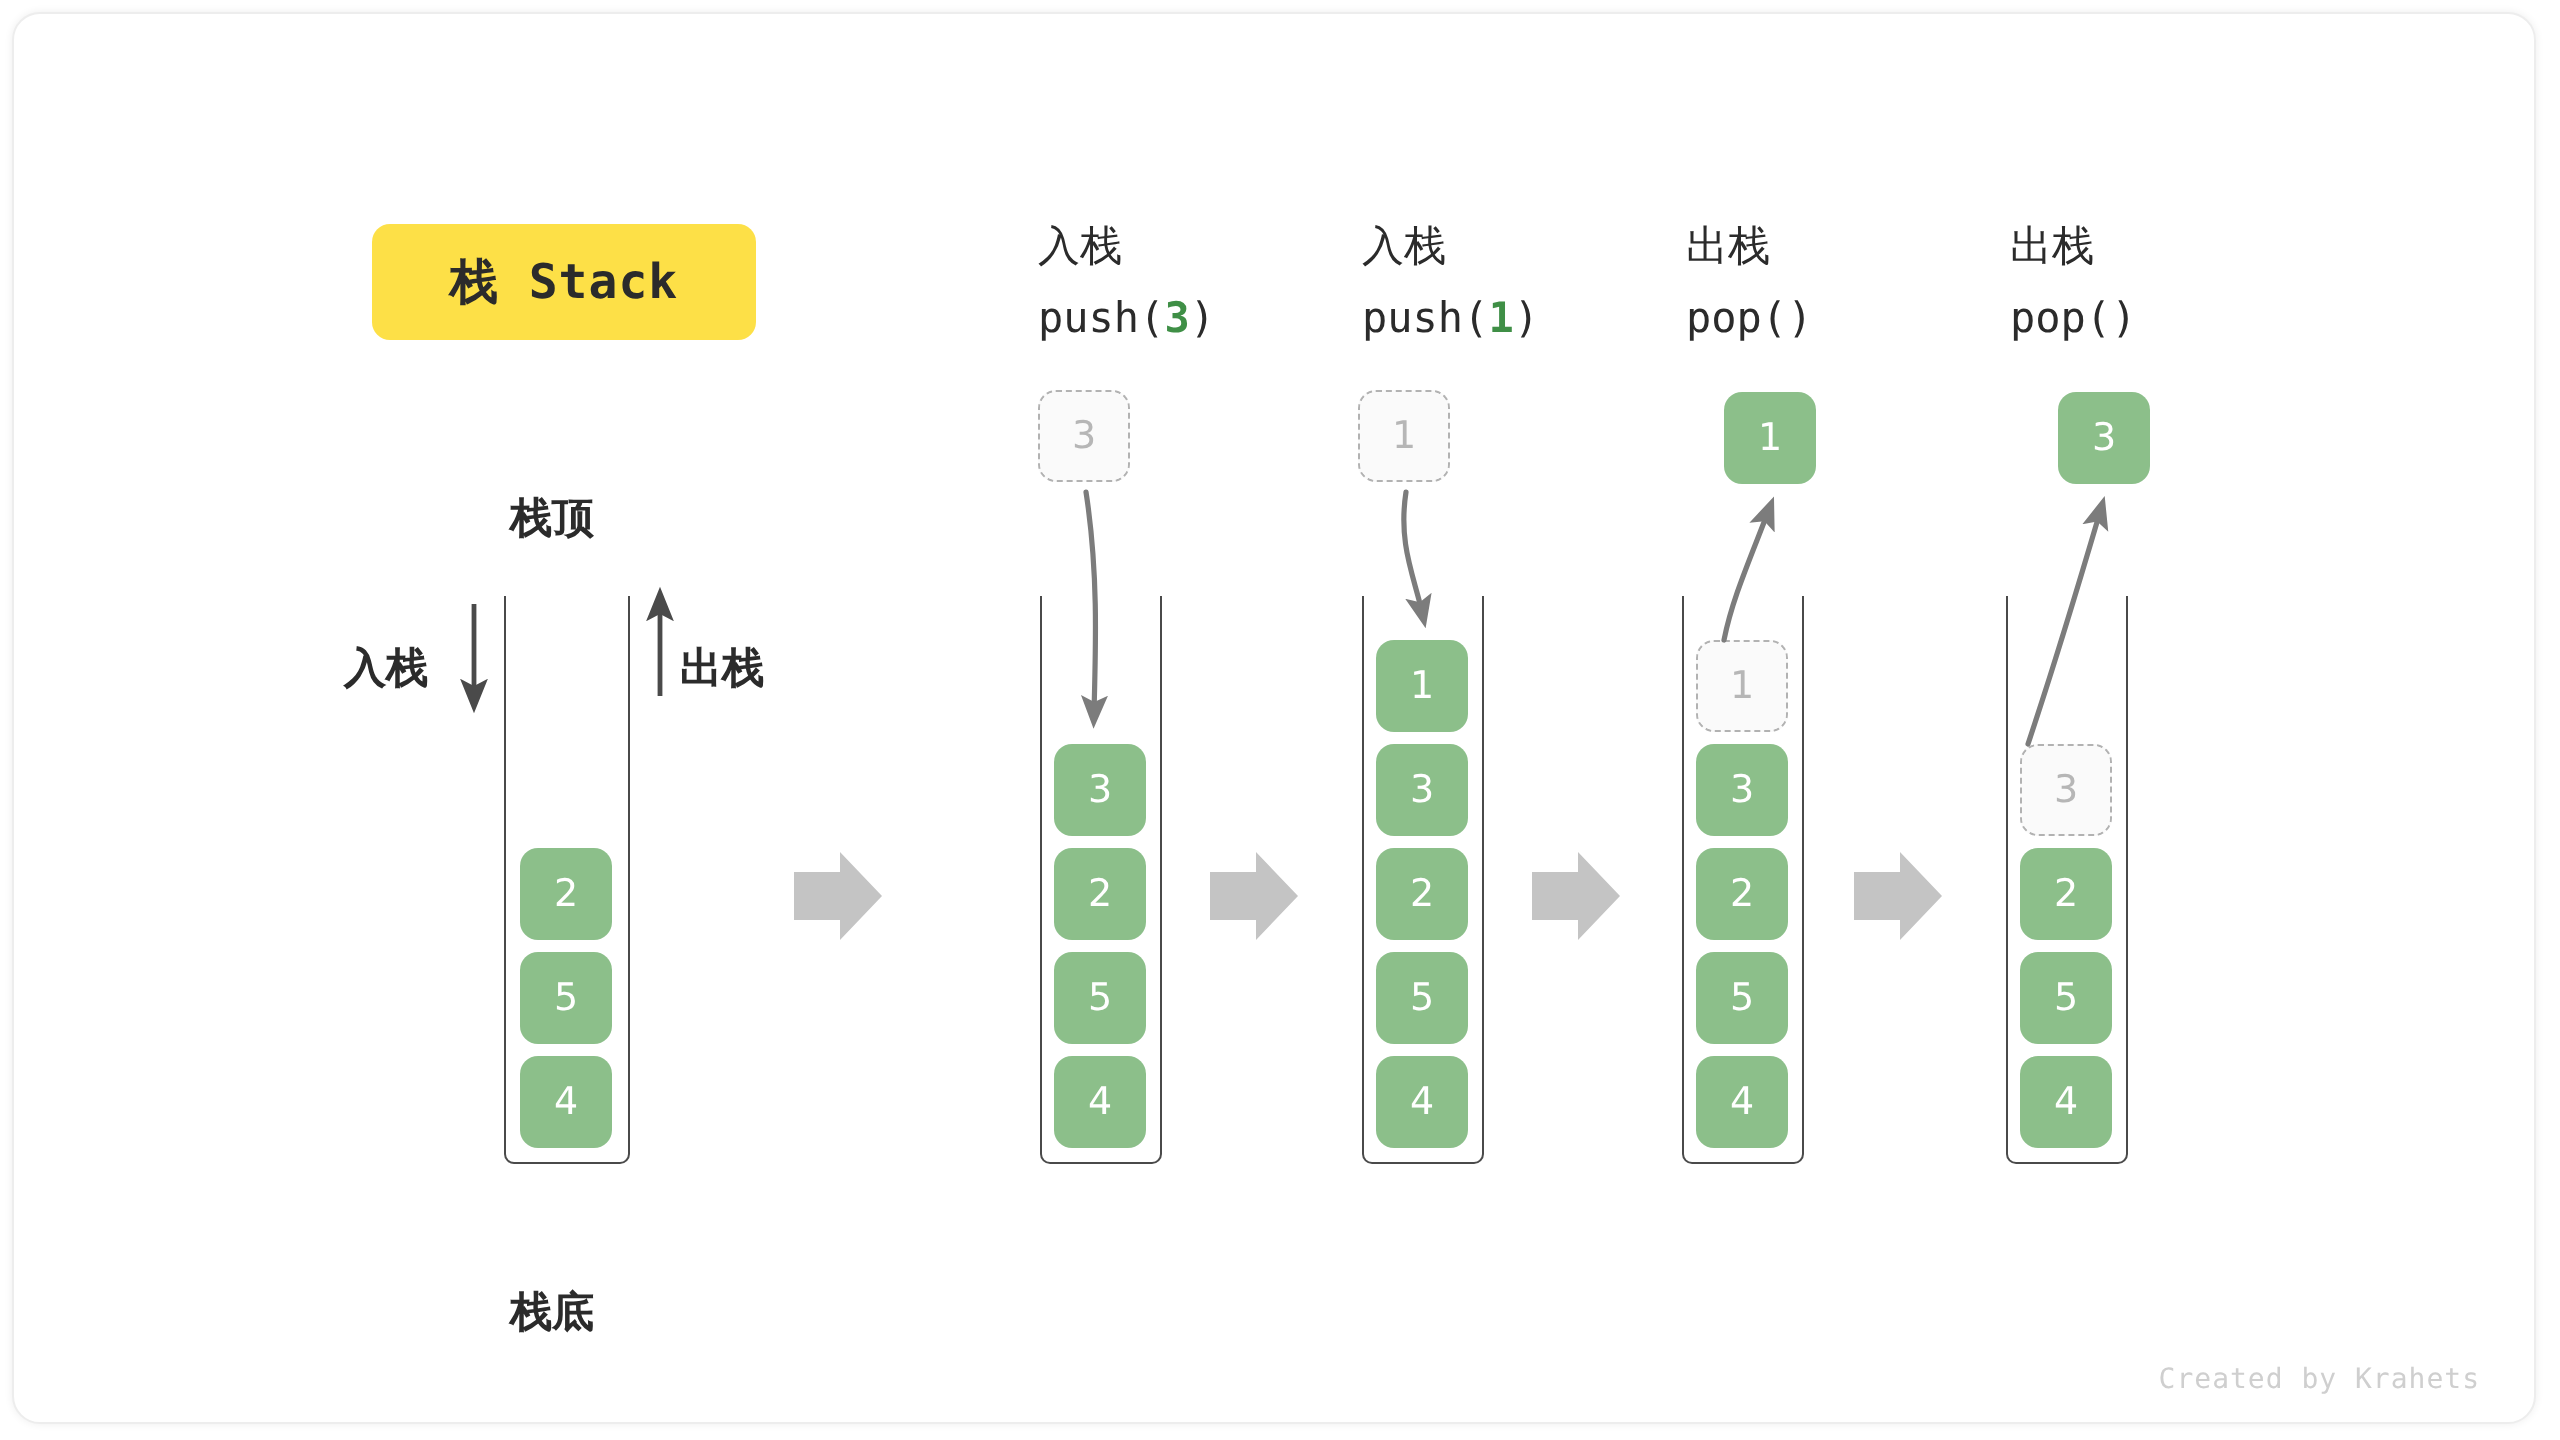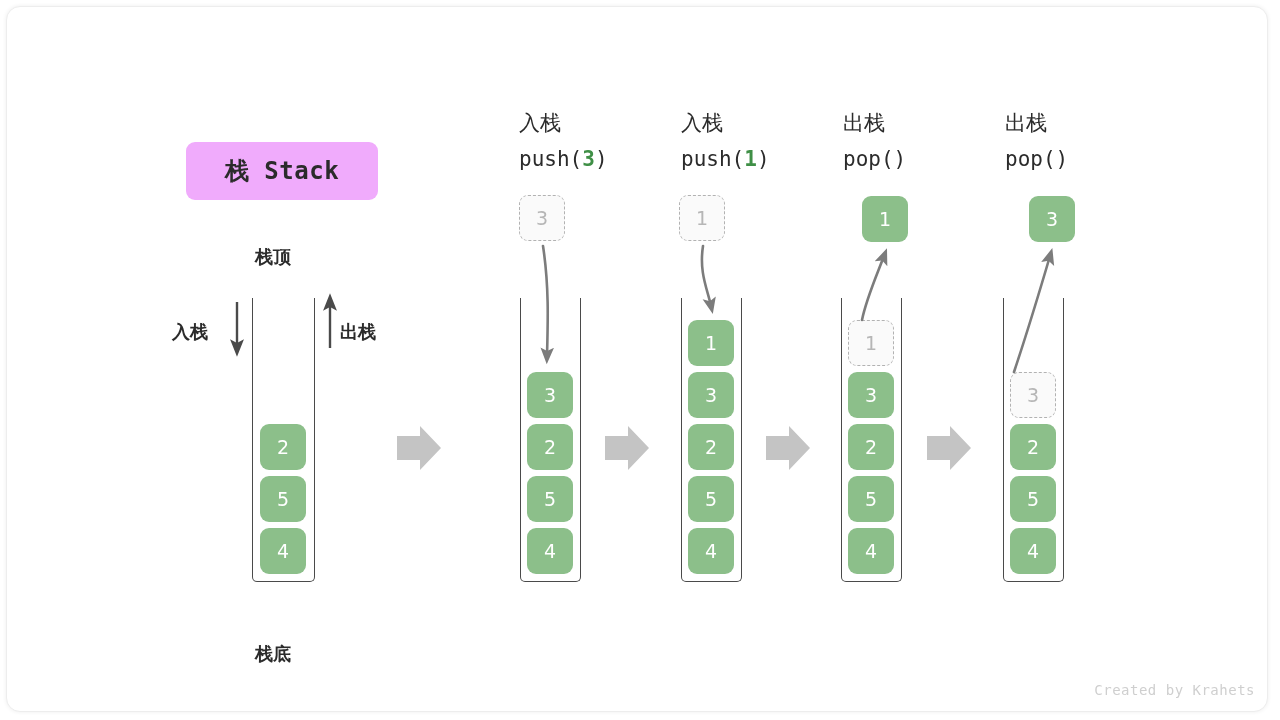--- a/index.html
+++ b/index.html
@@ -29,38 +29,37 @@
     box-sizing: border-box;
   }
 
   
   .title-badge {
     position: absolute;
     left: 186px;
     top: 112px;
     width: 192px;
     height: 58px;
-    background: #f0abfc;
+    background: #fde047;
     border-radius: 9px;
     display: flex;
     align-items: center;
     justify-content: center;
     font-family: "DejaVu Sans Mono", "Liberation Mono", monospace;
     font-size: 24px;
     font-weight: bold;
     color: #2b2b2b;
     letter-spacing: 0.5px;
-    margin-top: 30px;
   }
 
   
   .cn-label {
     position: absolute;
     font-family: "DejaVu Sans", "Liberation Sans", sans-serif;
-    font-size: 18px;
+    font-size: 21px;
     font-weight: bold;
     color: #2b2b2b;
     white-space: nowrap;
   }
   #label-top   { left: 255px; top: 245px; }
   #label-bottom{ left: 255px; top: 642px; }
   #label-push  { left: 172px; top: 320px; }
   #label-pop   { left: 340px; top: 320px; }
 
   
@@ -119,21 +118,21 @@
   #overlay {
     position: absolute;
     left: 0; top: 0;
     width: 1280px; height: 720px;
     pointer-events: none;
   }
 
   
   .footer {
     position: absolute;
-    right: 25px;
+    right: 40px;
     bottom: 22px;
     font-family: "DejaVu Sans Mono", "Liberation Mono", monospace;
     font-size: 14px;
     color: #cfcfcf;
     letter-spacing: 0.5px;
   }
 </style>
 </head>
 <body>
 

